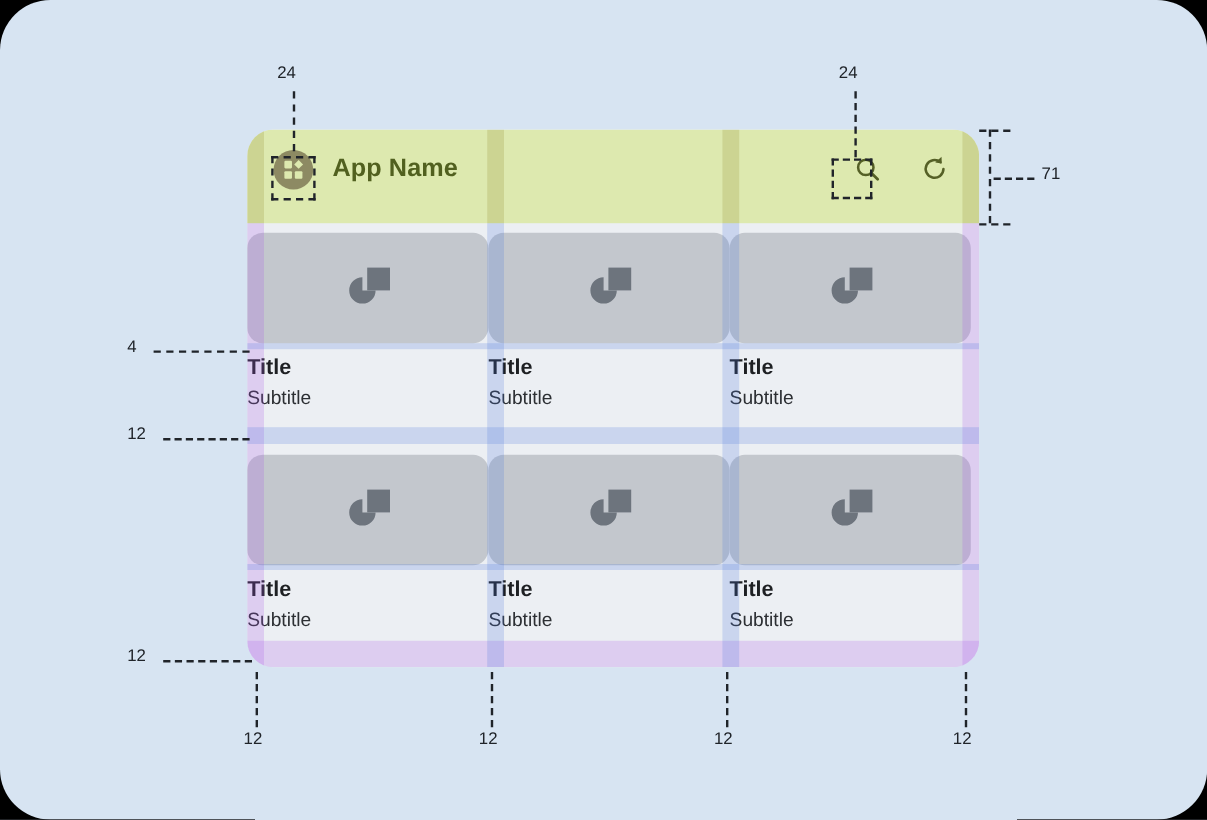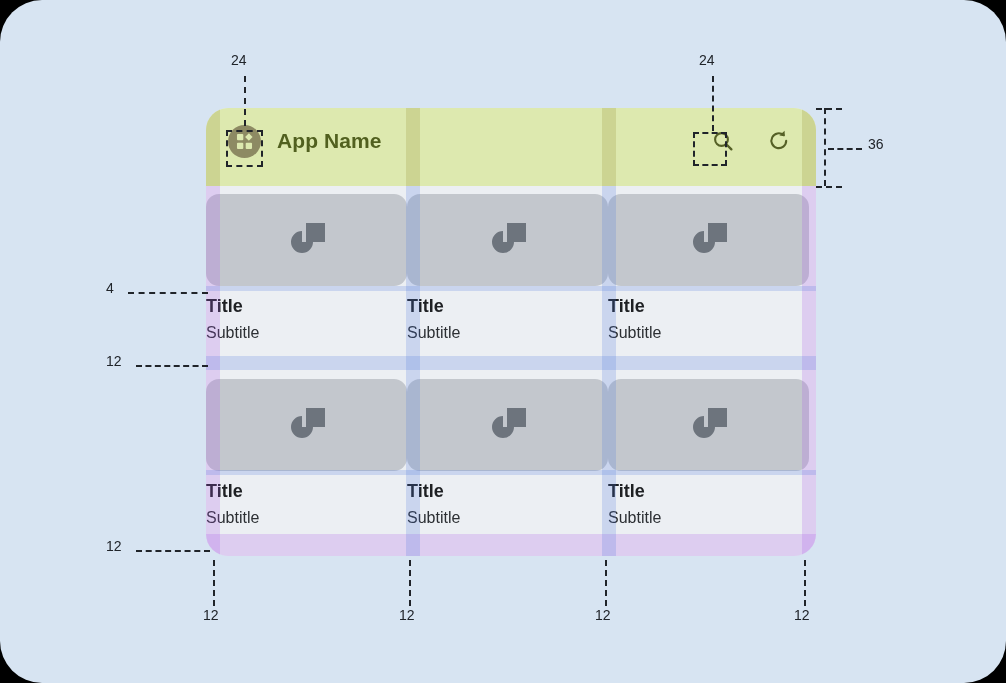--- a/index.html
+++ b/index.html
@@ -326,21 +326,21 @@
   <div class="dash-box" style="left:226px; top:130px; width:37px; height:37px;"></div>
 
   <div class="ann-label" style="left:699px; top:52px;">24</div>
   <div class="dash-v" style="left:712px; top:76px; height:55px;"></div>
   <div class="dash-box" style="left:693px; top:132px; width:34px; height:34px;"></div>
 
   <div class="dash-h" style="left:816px; top:108px; width:26px;"></div>
   <div class="dash-v" style="left:824px; top:108px; height:78px;"></div>
   <div class="dash-h" style="left:816px; top:186px; width:26px;"></div>
   <div class="dash-h" style="left:828px; top:148px; width:34px;"></div>
-  <div class="ann-label" style="left:868px; top:136px;">36</div>
+  <div class="ann-label" style="left:868px; top:136px;">71</div>
 
   <div class="ann-label" style="left:106px; top:280px;">4</div>
   <div class="dash-h" style="left:128px; top:292px; width:80px;"></div>
 
   <div class="ann-label" style="left:106px; top:353px;">12</div>
   <div class="dash-h" style="left:136px; top:365px; width:72px;"></div>
 
   <div class="ann-label" style="left:106px; top:538px;">12</div>
   <div class="dash-h" style="left:136px; top:550px; width:74px;"></div>
 

